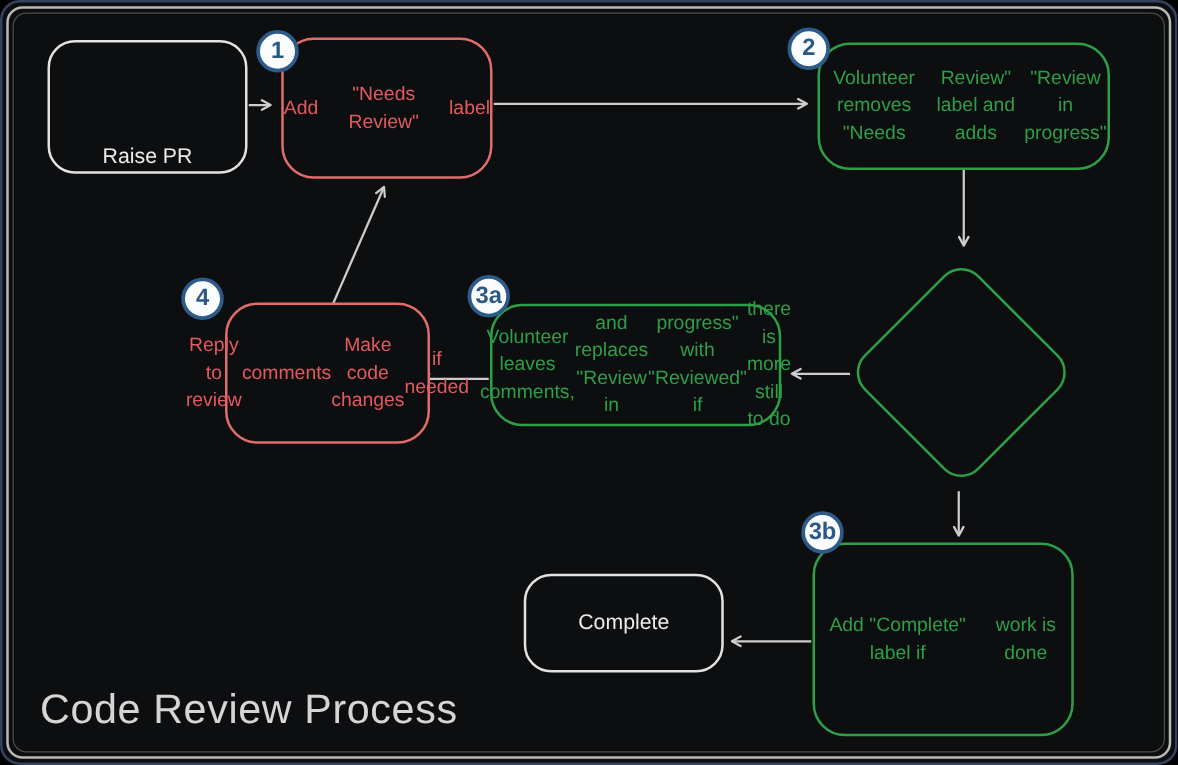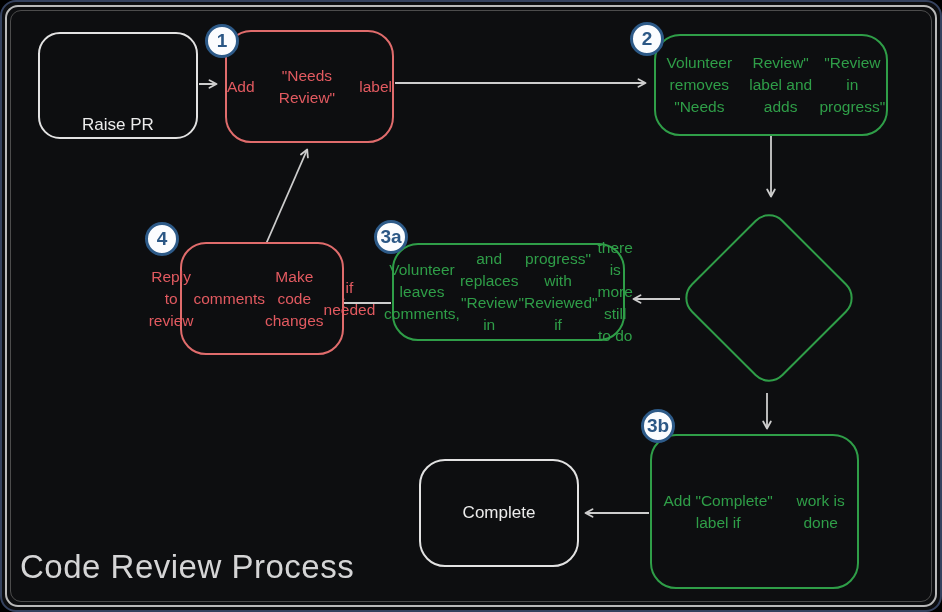--- a/index.html
+++ b/index.html
@@ -35,21 +35,21 @@
     position:absolute;left:677px;top:252px;width:181px;text-align:center;
     color:#2f9e48;font-size:14.5px;line-height:1.45;
   }
   .badge{
     position:absolute;width:34px;height:34px;border-radius:50%;
     background:#fbfcfe;border:3px solid #2d5a88;color:#2b5785;
     font-size:19px;font-weight:bold;display:flex;align-items:center;
     justify-content:center;box-sizing:border-box;z-index:5;
   }
   .title{
-    position:absolute;left:18px;top:546px;font-size:33px;color:#d5d5d6;
+    position:absolute;left:30px;top:546px;font-size:33px;color:#d5d5d6;
     letter-spacing:0.5px;
   }
   svg.arrows{position:absolute;left:0;top:0;width:942px;height:612px;pointer-events:none;}
 </style>
 </head>
 <body>
 
 <div class="canvas">
   <div class="frame-outer"></div>
   <div class="frame-inner"></div>
@@ -100,21 +100,21 @@
     <span class="ln">comments</span>
     <span class="ln">Make code changes</span>
     <span class="ln">if needed</span>
   </div>
 
   <div class="node n-green" style="left:648px;top:432px;width:209px;height:155px;">
     <span class="ln">Add "Complete" label if</span>
     <span class="ln">work is done</span>
   </div>
 
-  <div class="node n-neutral" style="left:417px;top:457px;width:160px;height:108px;border-radius:26px;">
+  <div class="node n-neutral" style="left:417px;top:457px;width:160px;height:79px;">
     <span class="ln">Complete</span>
   </div>
 
   <div class="badge" style="left:203px;top:22px;">
     <span>1</span>
   </div>
   <div class="badge" style="left:628px;top:20px;">
     <span>2</span>
   </div>
   <div class="badge" style="left:372px;top:218px;">

